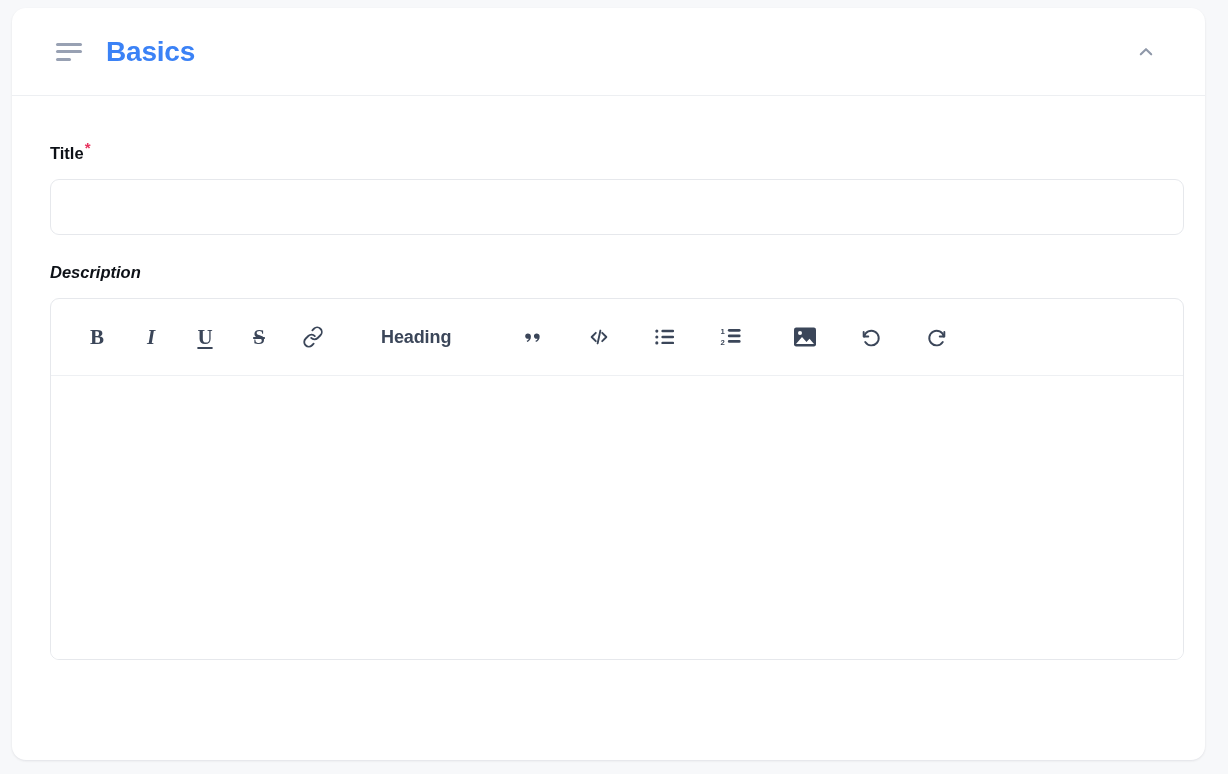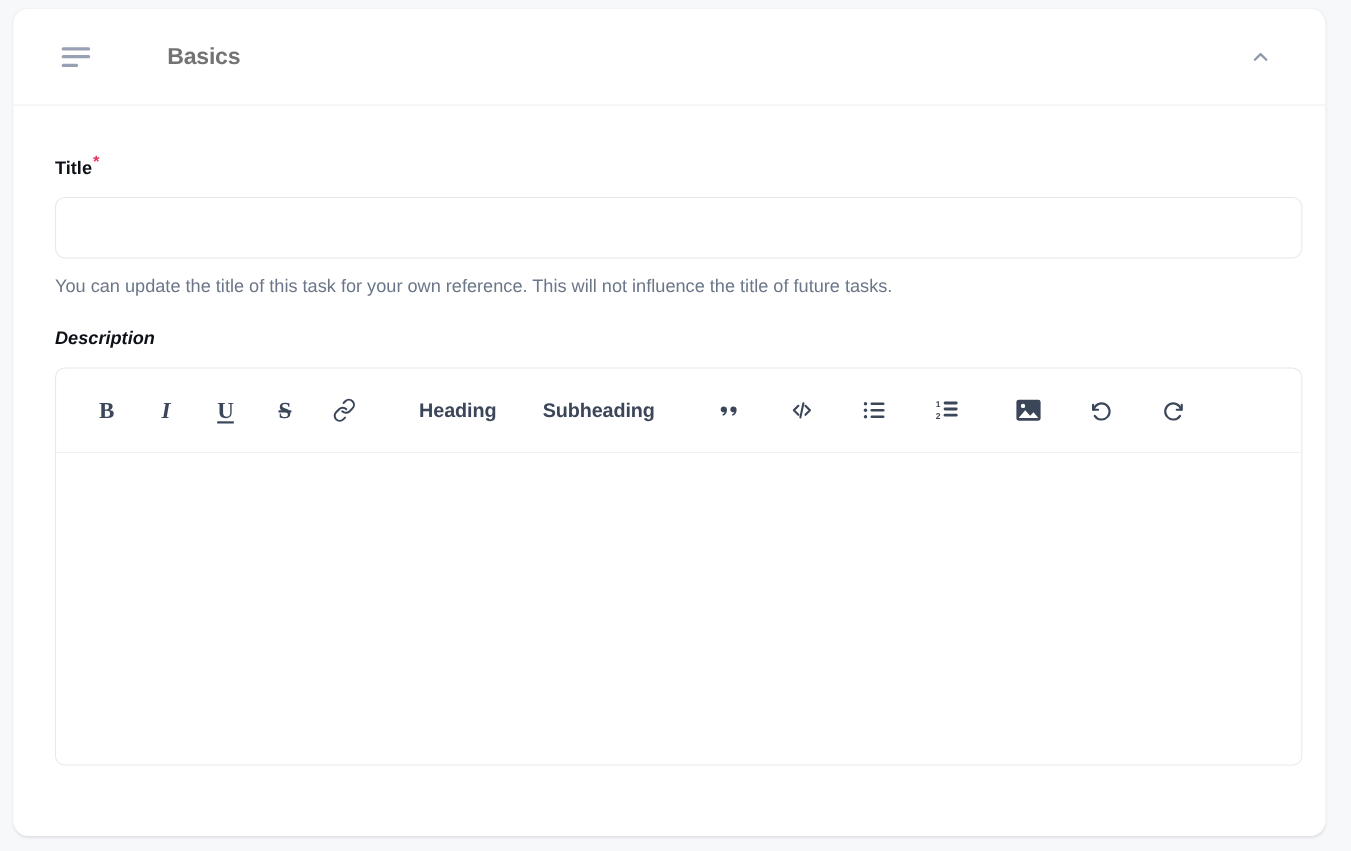--- a/index.html
+++ b/index.html
@@ -51,25 +51,24 @@
   .menu-icon i {
     display: block;
     height: 3px;
     border-radius: 2px;
     background: #98a1b3;
   }
   .menu-icon i:nth-child(1) { width: 26px; }
   .menu-icon i:nth-child(2) { width: 26px; }
   .menu-icon i:nth-child(3) { width: 15px; }
   .card-title {
-    font-size: 21px;
+    font-size: 28px;
     font-weight: 700;
-    color: #737373;
+    color: #3b82f6;
     letter-spacing: -0.2px;
-    margin-left: 46px;
   }
   .collapse-btn {
     position: absolute;
     right: 44px;
     top: 50%;
     transform: translateY(-50%);
     width: 30px;
     height: 30px;
     display: flex;
     align-items: center;
@@ -212,21 +211,20 @@
       </button>
     </div>
 
     <div class="card-body">
 
       <label class="field-label">
         <span>Title</span><span class="req">*</span>
       </label>
       <input class="text-input" type="text" value="" placeholder="" style="">
 
-      <p class="helper-text">You can update the title of this task for your own reference. This will not influence the title of future tasks.</p>
 
       <div class="desc-label-wrap">
         <label class="field-label">Description</label>
       </div>
 
       <div class="editor">
 
         <div class="editor-toolbar">
 
           <button class="tb-btn">
@@ -255,21 +253,20 @@
                 <path d="M10 13a5 5 0 0 0 7.1.1l3-3a5 5 0 0 0-7.1-7.1l-1.7 1.7"></path>
                 <path d="M14 11a5 5 0 0 0-7.1-.1l-3 3a5 5 0 0 0 7.1 7.1l1.7-1.7"></path>
               </svg>
             </span>
           </button>
 
           <span class="sp-lg"></span>
 
           <button class="tb-word">Heading</button>
           <span class="sp-sm"></span>
-          <button class="tb-word">Subheading</button>
 
           <span class="sp-lg"></span>
 
           <button class="tb-btn">
             <span>
               <svg width="21" height="21" viewBox="0 0 24 24" fill="#3b4659">
                 <path d="M5.5 7.5c-1.7 0-3 1.3-3 3s1.3 3 3 3c.4 0 .8-.1 1.1-.2-.3 1.2-1.2 2.1-2.4 2.5l.6 1.4c2.5-.8 4.2-3 4.2-5.7v-1c0-1.7-1.4-3-3.5-3z"></path>
                 <path d="M15.5 7.5c-1.7 0-3 1.3-3 3s1.3 3 3 3c.4 0 .8-.1 1.1-.2-.3 1.2-1.2 2.1-2.4 2.5l.6 1.4c2.5-.8 4.2-3 4.2-5.7v-1c0-1.7-1.4-3-3.5-3z"></path>
               </svg>
             </span>

